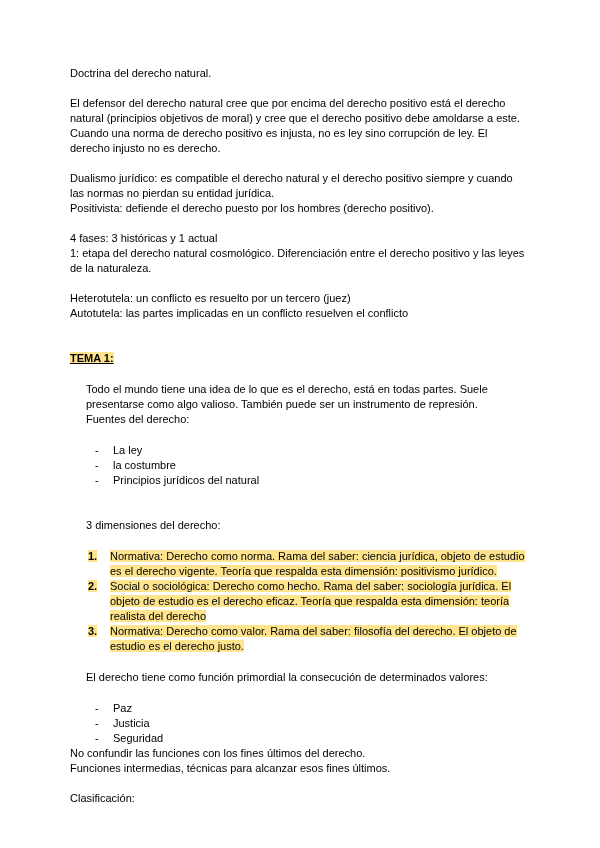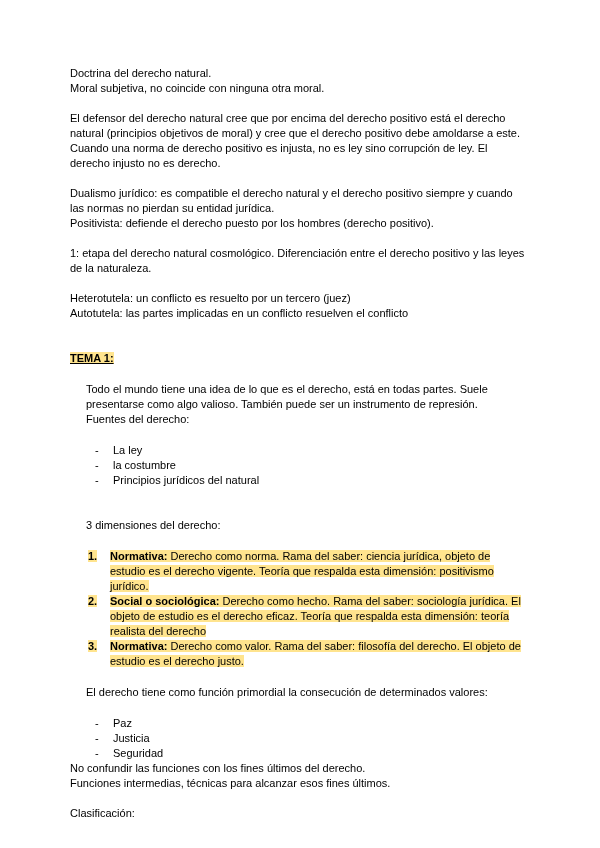--- a/index.html
+++ b/index.html
@@ -26,42 +26,42 @@
     background: var(--hl);
     text-align: center;
   }
   .bullets { margin: 0; }
   .bullet { display: flex; margin-left: 25px; }
   .dash { width: 18px; flex: none; }
   .numlist { margin: 0 0 15px 0; }
   .numitem { display: flex; margin-left: 18px; }
   .num { width: 22px; flex: none; font-weight: bold; }
   .itext { flex: 1; min-width: 0; }
-  .itext b { font-weight: bold; }
+  .itext b { font-weight: normal; }
 </style>
 </head>
 <body style="background: rgb(255, 255, 255); color: rgb(0, 0, 0);">
 
 <div class="page">
 
   <p class="para">
     <span class="line">Doctrina del derecho natural.</span>
-    <span class="line">Moral subjetiva, no coincide con ninguna otra moral.</span>
   </p>
 
   <p class="para">
     <span>El defensor del derecho natural cree que por encima del derecho positivo está el derecho natural (principios objetivos de moral) y cree que el derecho positivo debe amoldarse a este. Cuando una norma de derecho positivo es injusta, no es ley sino corrupción de ley. El derecho injusto no es derecho.</span>
   </p>
 
   <p class="para">
     <span>Dualismo jurídico: es compatible el derecho natural y el derecho positivo siempre y cuando las normas no pierdan su entidad jurídica.</span>
     <span class="line">Positivista: defiende el derecho puesto por los hombres (derecho positivo).</span>
   </p>
 
   <p class="para">
+    <span class="line">4 fases: 3 históricas y 1 actual</span>
     <span>1: etapa del derecho natural cosmológico. Diferenciación entre el derecho positivo y las leyes de la naturaleza.</span>
   </p>
 
   <p class="para mb2">
     <span class="line">Heterotutela: un conflicto es resuelto por un tercero (juez)</span>
     <span class="line">Autotutela: las partes implicadas en un conflicto resuelven el conflicto</span>
   </p>
 
   <p class="para">
     <span class="heading">TEMA 1:</span>

